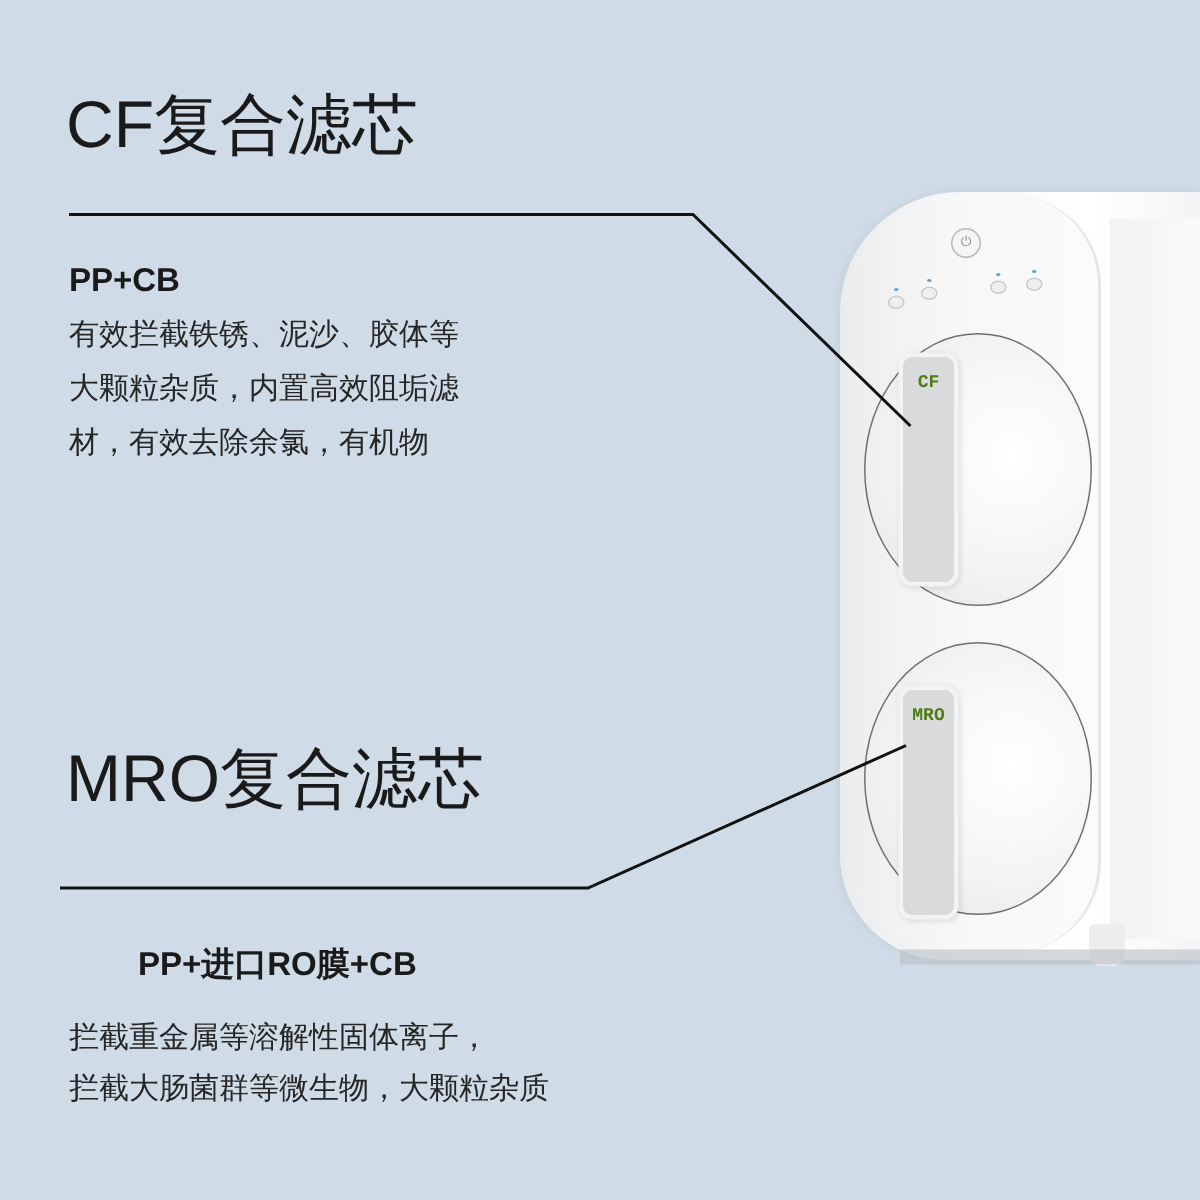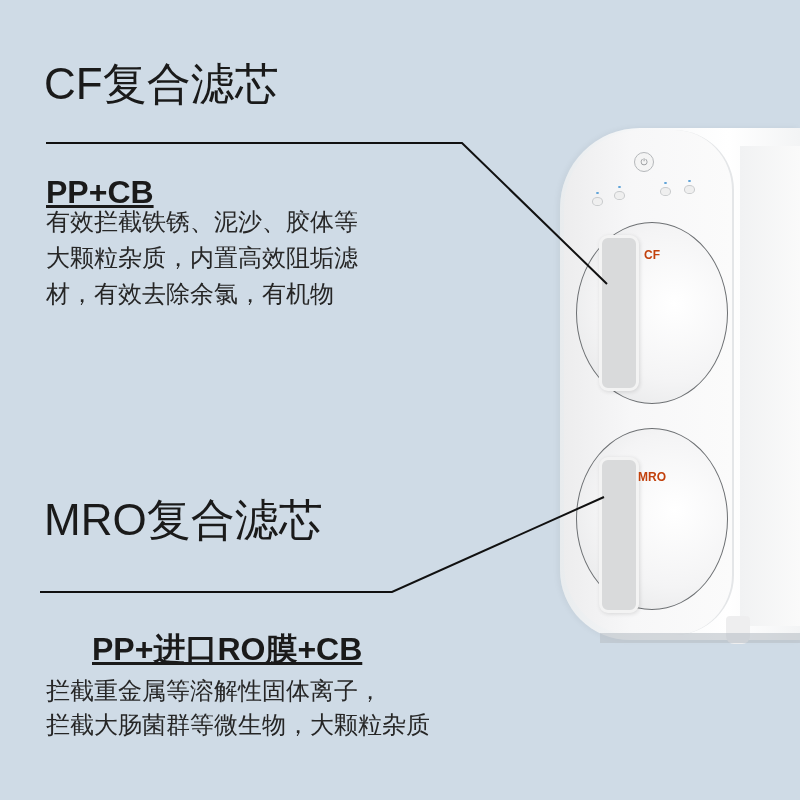--- a/index.html
+++ b/index.html
@@ -26,35 +26,35 @@
   .knob { position:absolute; width:150px; height:180px; border-radius:50%;
     background:radial-gradient(ellipse at 65% 45%,#ffffff 0%,#f4f4f5 55%,#e2e3e4 100%);
     border:1.5px solid #6d7073; }
   .knob-1 { left:12px; top:92px; }
   .knob-2 { left:12px; top:298px; }
   .handle { position:absolute; width:34px; height:150px; border-radius:9px; background:#d9dadb;
     border:3px solid #f3f3f3; box-shadow:1px 1px 4px rgba(0,0,0,0.12); }
   .knob-1 .handle { left:22px; top:12px; }
   .knob-2 .handle { left:22px; top:28px; }
   .handle-label { position:absolute; top:10px; left:0; width:100%; text-align:center;
-    font-family:Liberation Sans, sans-serif; font-weight:bold; font-size:12px; color:#c2410c;padding-left:33px; }
+    font-family:Liberation Mono, monospace; font-weight:bold; font-size:12px; color:#4d7c0f; }
   .foot { position:absolute; left:166px; top:488px; width:24px; height:28px; background:#eeeeef;
     border-radius:4px 4px 8px 8px; }
   .base-shadow { position:absolute; left:40px; top:505px; width:220px; height:10px; background:#b9c0c7; opacity:.6; }
 
   
   .title { position:absolute; left:44px; font-family:"Liberation Sans", sans-serif; font-size:44px;
     font-weight:normal; color:#1a1a1a; letter-spacing:0px; line-height:1; }
   .title-cf { top:62px; }
   .title-mro { top:498px; }
   .subtitle { position:absolute; left:46px; font-family:"Liberation Sans", sans-serif; font-weight:bold;
-    font-size:32px; color:#1a1a1a;text-decoration:underline; }
+    font-size:22px; color:#1a1a1a; }
   .sub-cf { top:174px; }
   .sub-mro { top:628px;margin-left:46px; }
-  .desc { position:absolute; left:46px; font-size:24px; line-height:36px; color:#262626; }
+  .desc { position:absolute; left:46px; font-size:20px; line-height:36px; color:#262626; }
   .desc-cf { top:204px; }
   .desc-mro { top:662px; line-height:34px;margin-top:12px; }
 
   svg.leaders { position:absolute; left:0; top:0; width:800px; height:800px; pointer-events:none; }
 </style>
 </head>
 <body>
 
 <div class="canvas">
 

